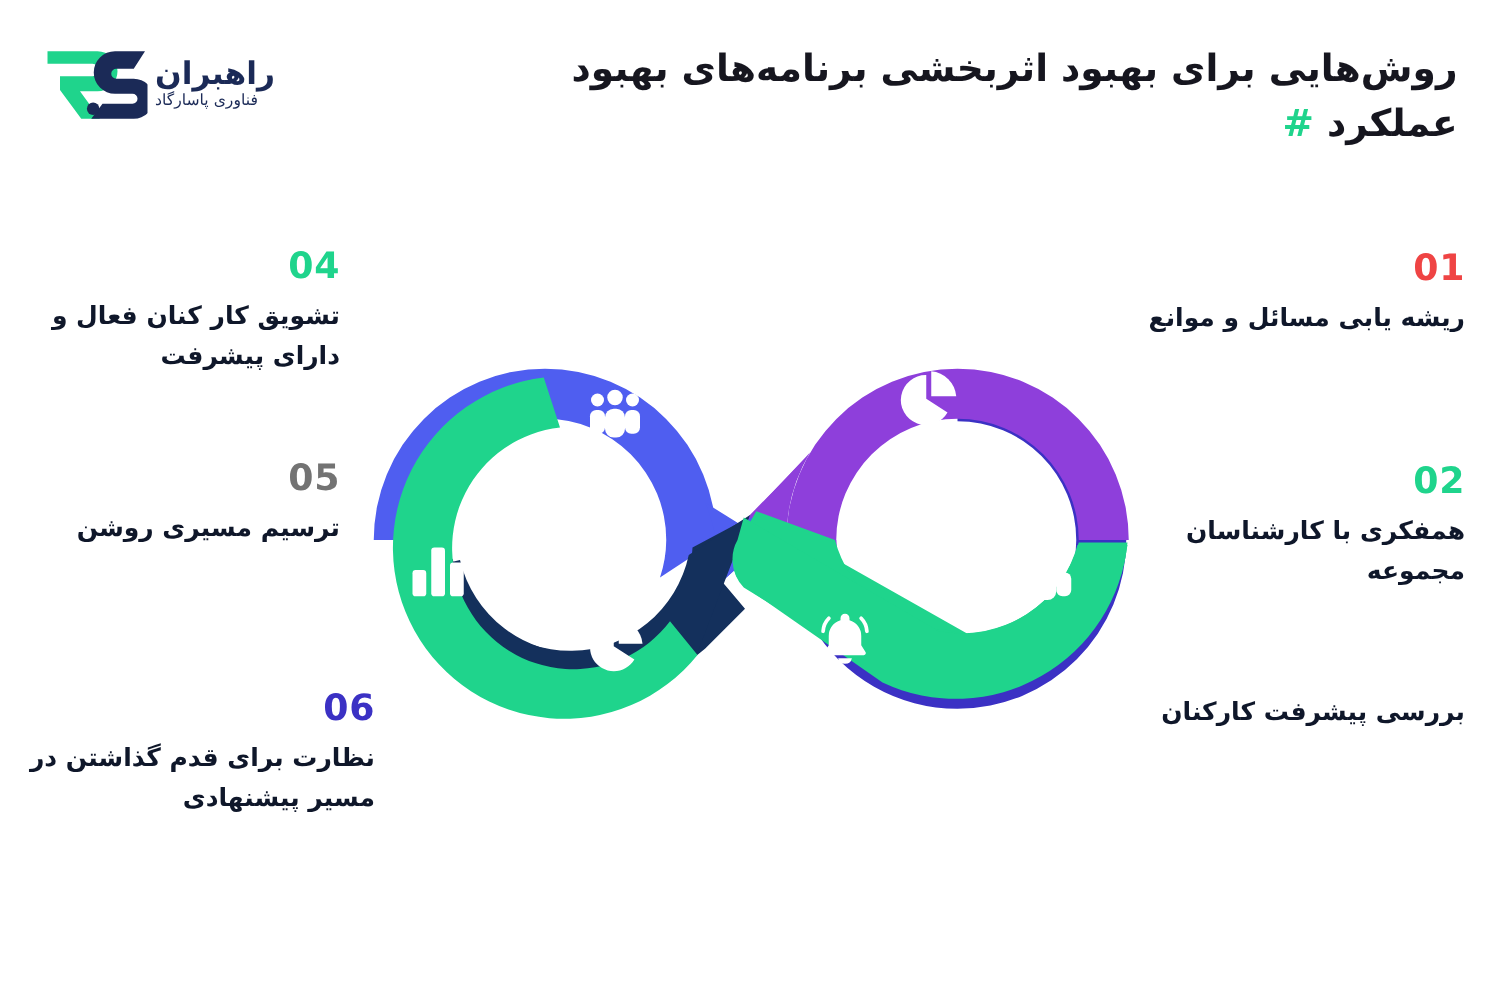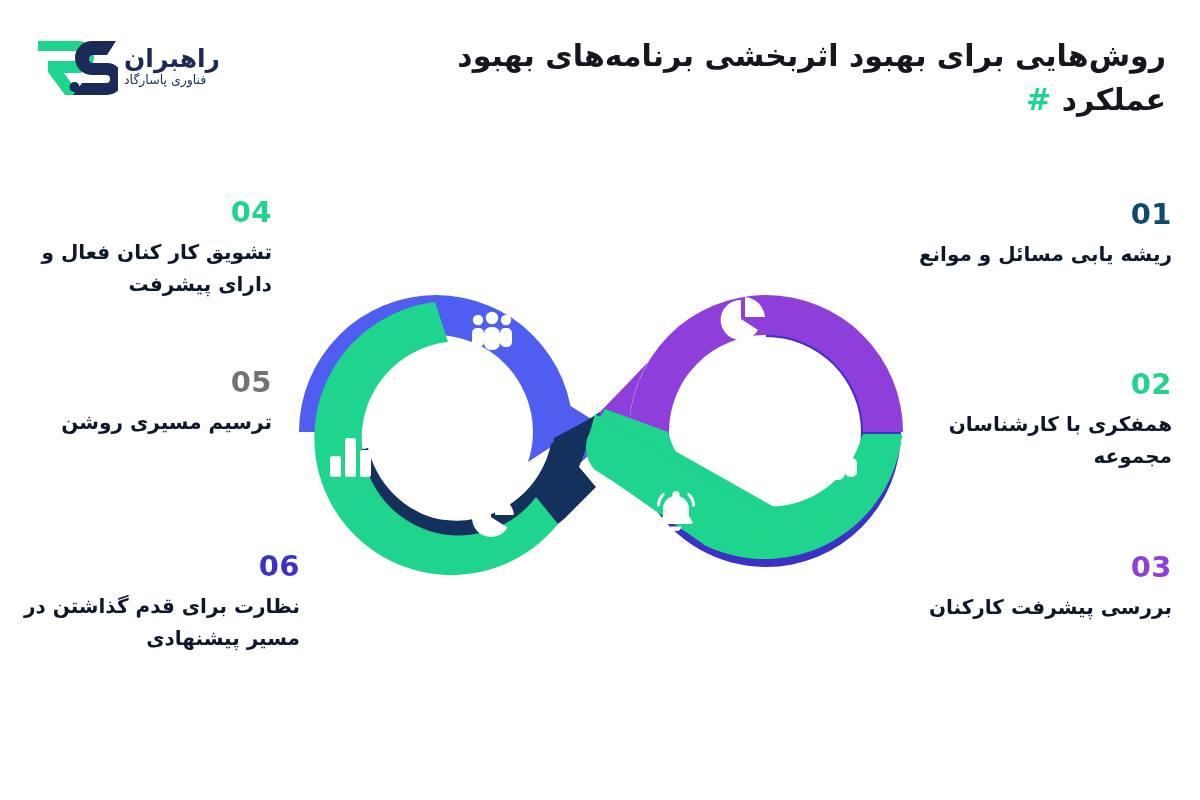--- a/index.html
+++ b/index.html
@@ -149,31 +149,30 @@
     </div>
   </div>
 
   <div class="title">
     <span>روش‌هایی برای بهبود اثربخشی برنامه‌های بهبود عملکرد</span>
     <span class="hash">#</span>
   </div>
 </div>
 
 <div class="item right it1">
-  <div class="item-num" style="color:#0c4a6e">01</div>
+  <div class="item-num" style="color:#ef4444">01</div>
   <div class="item-text">ریشه یابی مسائل و موانع</div>
 </div>
 
 <div class="item right it2">
   <div class="item-num" style="color:#1fd48c">02</div>
   <div class="item-text">همفکری با کارشناسان مجموعه</div>
 </div>
 
 <div class="item right it3">
-  <div class="item-num" style="color:#8e3fdb">03</div>
   <div class="item-text">بررسی پیشرفت کارکنان</div>
 </div>
 
 <div class="item left it4">
   <div class="item-num" style="color:#1fd48c">04</div>
   <div class="item-text">تشویق کار کنان فعال و دارای پیشرفت</div>
 </div>
 
 <div class="item left it5">
   <div class="item-num" style="color:#737373">05</div>

